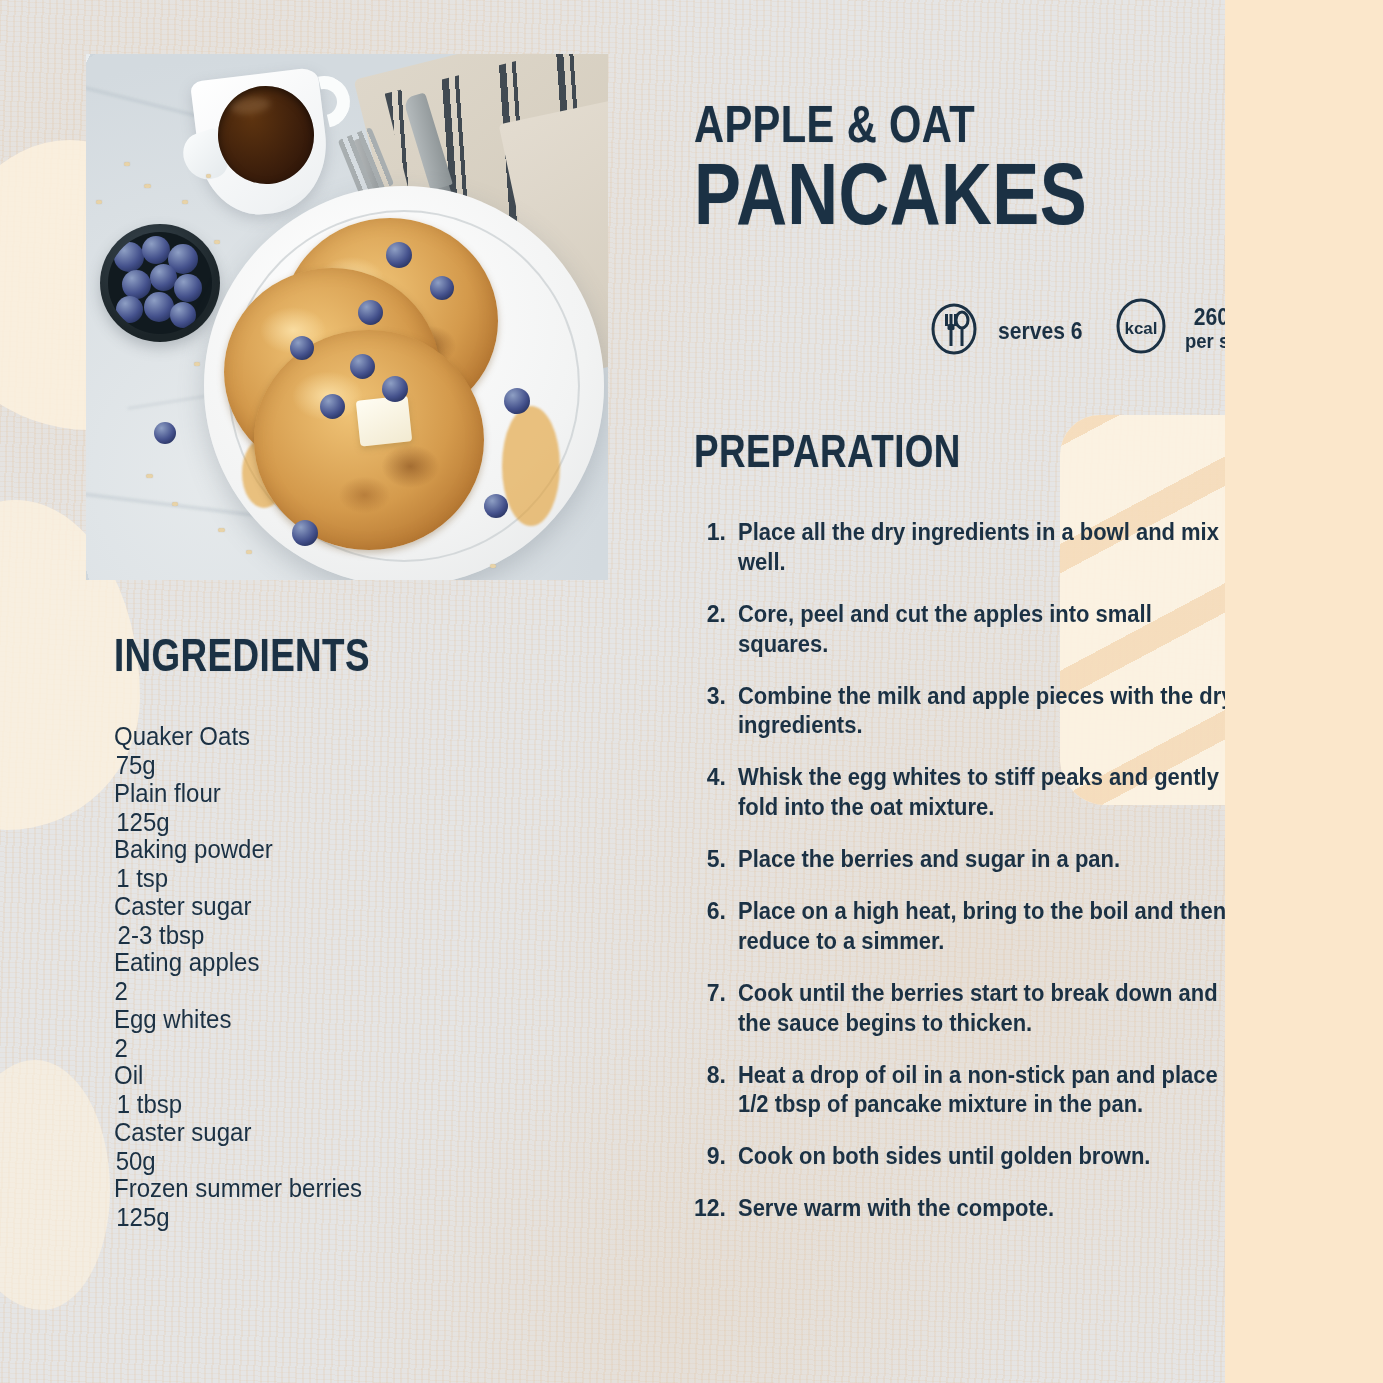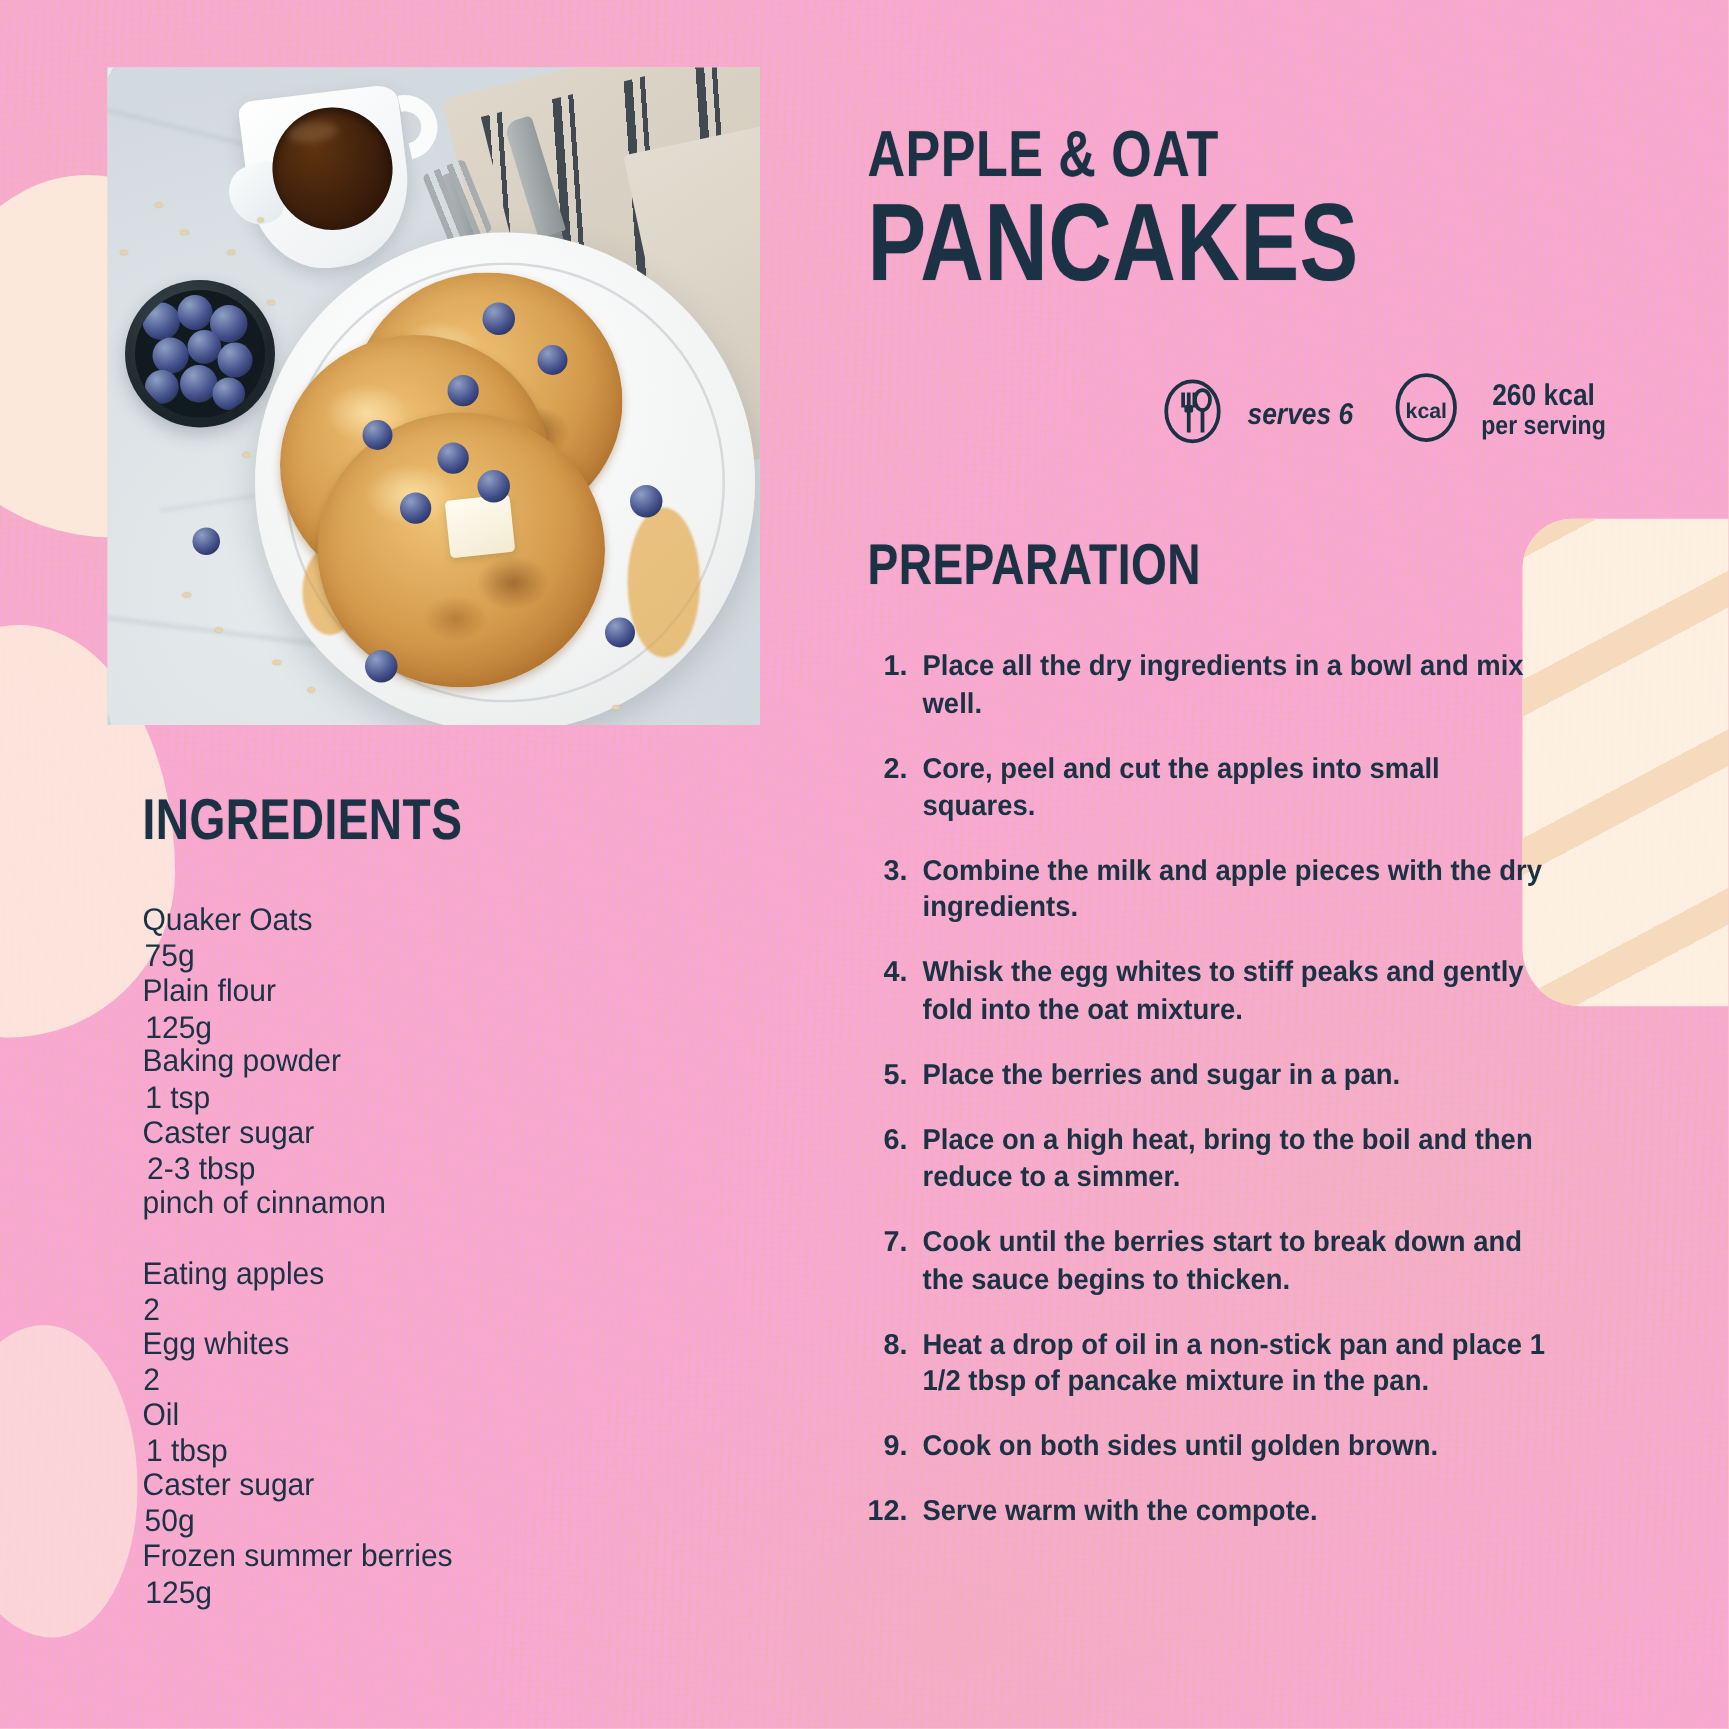--- a/index.html
+++ b/index.html
@@ -7,22 +7,22 @@
   body {
     width:1383px; height:1383px;
     font-family:"Liberation Sans", sans-serif;
     background:#fbe7cb;
     overflow:hidden;
   }
 
   
   #card {
     position:relative;
-    width:1383px; height:1383px;
-    background:#f9a8d4;
+    width:1225px; height:1383px;
+    background:#e5e5e5;
     overflow:hidden;
   }
   .paper-grain {
     position:absolute; inset:0;
     background-image:
       repeating-linear-gradient(92deg, rgba(225,185,140,.16) 0 2px, rgba(255,255,255,0) 2px 7px),
       repeating-linear-gradient(3deg, rgba(222,178,132,.11) 0 1px, rgba(255,255,255,0) 1px 5px),
       radial-gradient(ellipse 60% 40% at 22% 18%, rgba(232,196,155,.22), rgba(0,0,0,0) 70%),
       radial-gradient(ellipse 55% 45% at 80% 70%, rgba(233,197,157,.20), rgba(0,0,0,0) 72%),
       radial-gradient(ellipse 40% 30% at 55% 95%, rgba(228,190,146,.18), rgba(0,0,0,0) 70%);
@@ -213,21 +213,21 @@
   #badges { position:absolute; left:692px; top:296px; width:640px; height:68px; }
   .badge { position:absolute; display:flex; align-items:center; }
   .badge-icon { flex:none; }
   .badge-text {
     font-weight:bold; color:#1b3144; font-size:24px;
     transform:scaleX(.88); transform-origin:left center;
     white-space:nowrap; line-height:1.08;
   }
   .badge-text .small { display:block; font-size:21px; }
   #badge-time   { left:0px;   top:4px; }
-  #badge-serves { left:234px; top:4px;font-style:italic; }
+  #badge-serves { left:234px; top:4px; }
   #badge-kcal   { left:419px; top:-1px;text-align:center; }
   .badge-time-label   { margin-left:14px; }
   .badge-serves-label { margin-left:16px; }
   .badge-kcal-label   { margin-left:14px; }
 
   #prep-heading { position:absolute; left:694px; top:428px; font-size:46px; line-height:1; }
 
   #steps { position:absolute; left:692px; top:518px; width:578px; }
   .step { display:flex; margin-bottom:22px; }
   .step-num {
@@ -423,24 +423,20 @@
       </div>
       <div class="ing-row">
         <span class="ing-name">Baking powder</span>
         <span class="ing-qty">1 tsp</span>
       </div>
       <div class="ing-row">
         <span class="ing-name">Caster sugar</span>
         <span class="ing-qty">2-3 tbsp</span>
       </div>
       <div class="ing-row">
-        <span class="ing-name">pinch of cinnamon</span>
-        <span class="ing-qty"></span>
-      </div>
-      <div class="ing-row">
         <span class="ing-name">Eating apples</span>
         <span class="ing-qty">2</span>
       </div>
       <div class="ing-row">
         <span class="ing-name">Egg whites</span>
         <span class="ing-qty">2</span>
       </div>
       <div class="ing-row">
         <span class="ing-name">Oil</span>
         <span class="ing-qty">1 tbsp</span>

